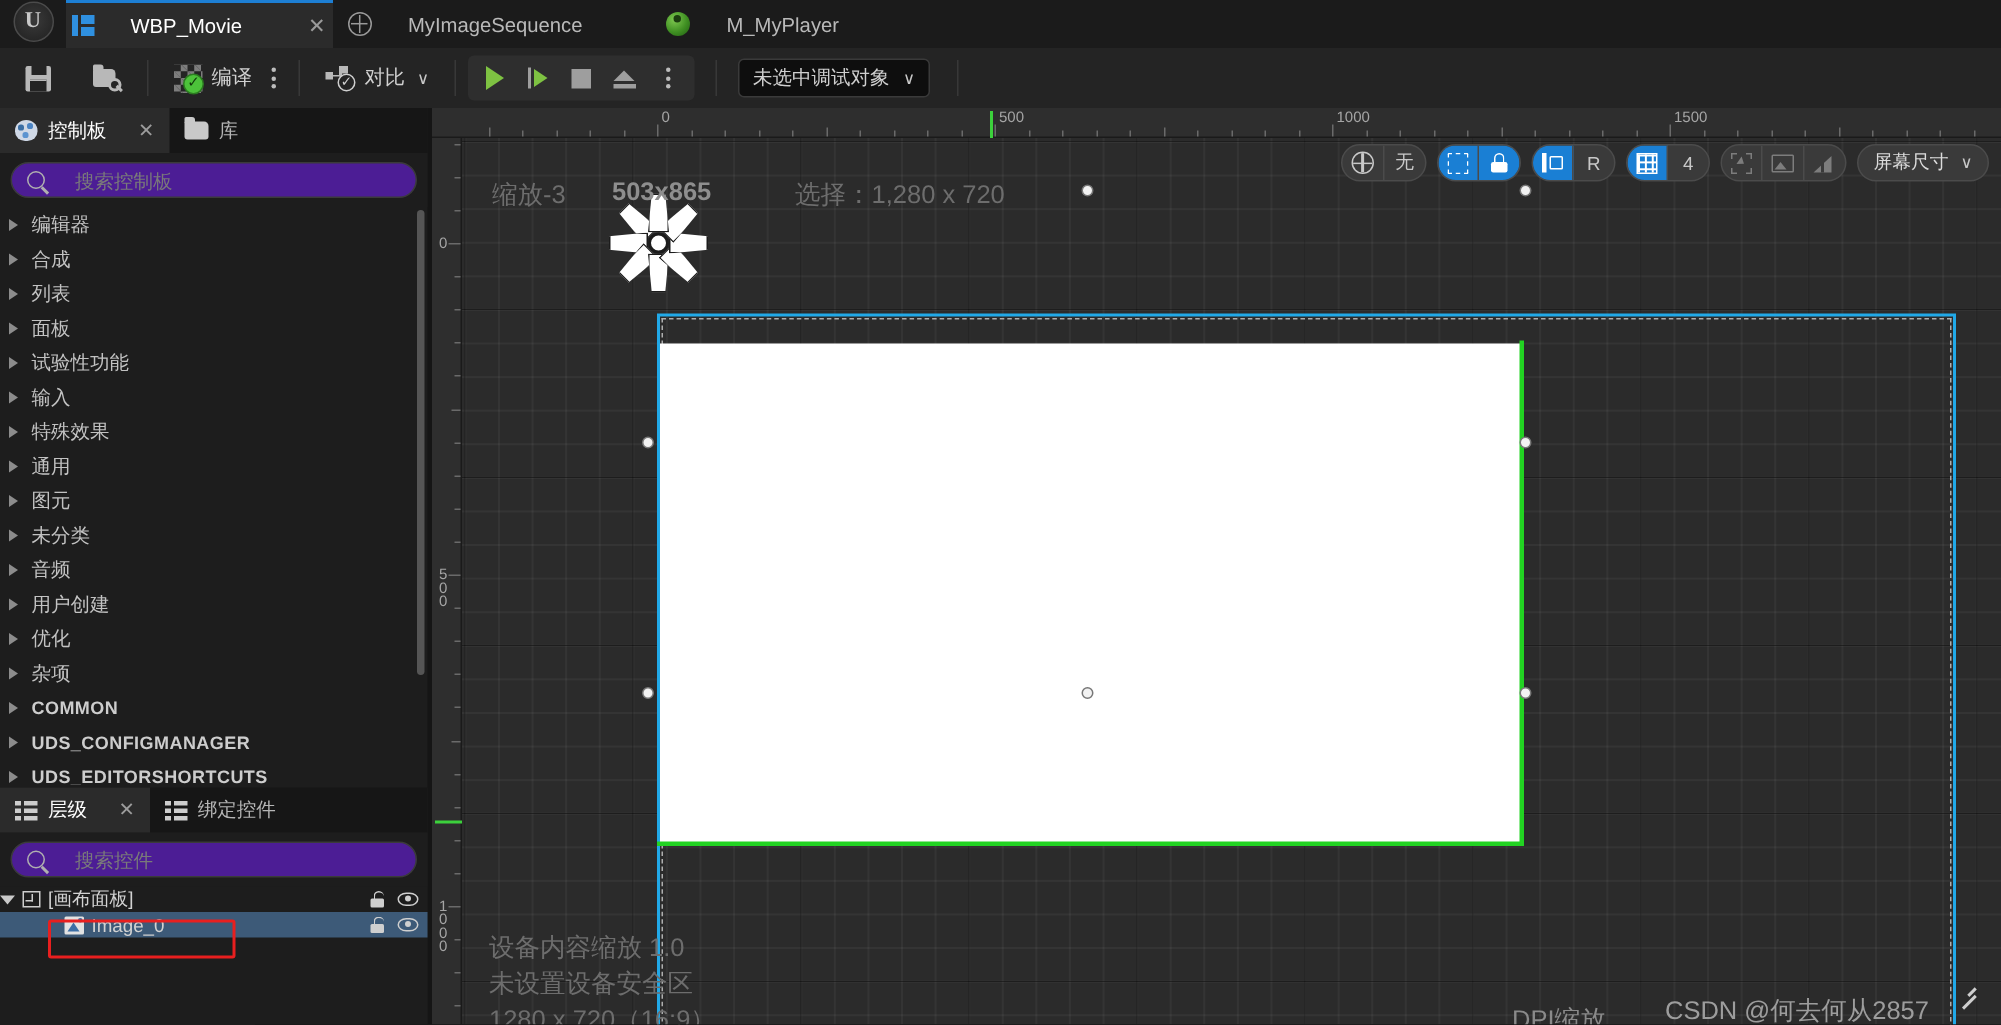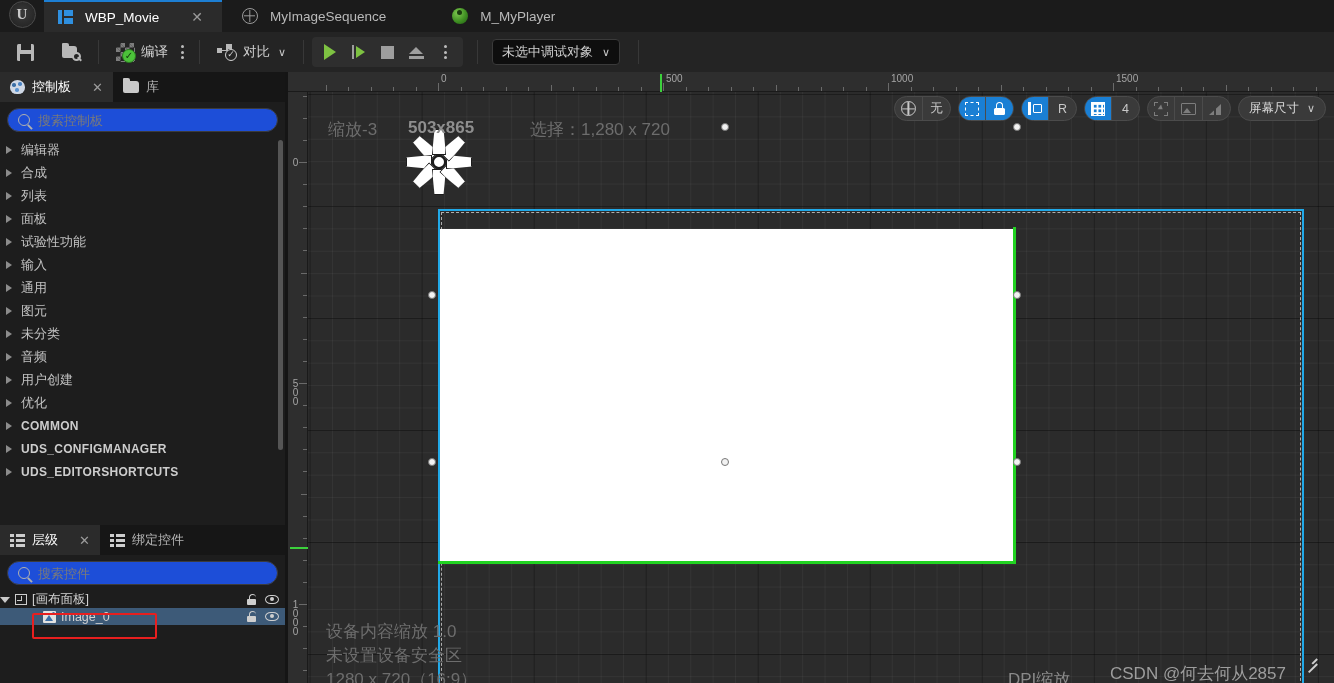--- a/index.html
+++ b/index.html
@@ -26,22 +26,22 @@
   .ue-logo .circle {
     width: 27px; height: 27px; border-radius: 50%;
     background: radial-gradient(circle at 50% 45%, #3a3a3a 0%, #2a2a2a 60%, #202020 100%);
     border: 1px solid #4b4b4b;
     display: flex; align-items: center; justify-content: center;
     font-size: 15px; font-weight: bold; color: #c9c9c9;
     font-family: "Liberation Serif", serif;
     margin-top: -4px;
   }
   .tab {
-    height: 32px; display: flex; align-items: center; gap: 12px;
-    padding: 0 12px 0 14px; font-size: 13.5px; color: #b9b9b9;
+    height: 32px; display: flex; align-items: center; gap: 24px;
+    padding: 0 12px 0 4px; font-size: 13.5px; color: #b9b9b9;
     position: relative; cursor: default;
   }
   .tab.active {
     background: #2b2b2b; color: #ffffff;
     border-top: 2px solid #1d7fd4;
     height: 32px; padding-top: 0;
   }
   .tab .tab-close {
     font-size: 14px; color: #9a9a9a; margin-left: 20px; line-height: 1;
   }
@@ -199,22 +199,22 @@
   .ico-folder { width:16px;height:12px;background:#c9c9c9;border-radius:1px 3px 2px 2px;
     position:relative; }
   .ico-folder:before { content:""; position:absolute; left:0; top:-3px; width:7px;height:4px;
     background:#c9c9c9; border-radius:1px 2px 0 0; }
   .ico-list { width:15px;height:13px; position:relative; }
   .ico-list .d { position:absolute;left:0;width:4px;height:3px;background:#cdcdcd; }
   .ico-list .l { position:absolute;left:6px;width:9px;height:2.5px;background:#cdcdcd; }
 
   .search-wrap { padding: 6px 7px; background:#1d1d1d; }
   .searchbox {
-    display:flex; align-items:center; gap:8px; height:24px;
-    background:#1d4ed8; border:1px solid #3b3b3b; border-radius:12px; padding:0 10px;
+    display:flex; align-items:center; gap:20px; height:24px;
+    background:#4c1d95; border:1px solid #3b3b3b; border-radius:12px; padding:0 10px;
   }
   .searchbox input {
     flex:1; background:transparent; border:none; outline:none;
     color:#d4d4d4; font-size:13px; font-family: "Liberation Sans", sans-serif;
   }
   .searchbox input::placeholder { color:#7a7a7a; }
   .ico-search { width:12px;height:12px;border:1.6px solid #b0b0b0;border-radius:50%;
     position:relative; flex:none; }
   .ico-search:after { content:""; position:absolute; right:-4px;bottom:-3px;width:6px;height:1.8px;
     background:#b0b0b0; transform:rotate(45deg); }
@@ -509,20 +509,24 @@
         <div class="cat-row">
           <span class="tri"></span>
           <span>试验性功能</span>
         </div>
         <div class="cat-row">
           <span class="tri"></span>
           <span>输入</span>
         </div>
         <div class="cat-row">
           <span class="tri"></span>
+          <span>特殊效果</span>
+        </div>
+        <div class="cat-row">
+          <span class="tri"></span>
           <span>通用</span>
         </div>
         <div class="cat-row">
           <span class="tri"></span>
           <span>图元</span>
         </div>
         <div class="cat-row">
           <span class="tri"></span>
           <span>未分类</span>
         </div>
@@ -530,20 +534,24 @@
           <span class="tri"></span>
           <span>音频</span>
         </div>
         <div class="cat-row">
           <span class="tri"></span>
           <span>用户创建</span>
         </div>
         <div class="cat-row">
           <span class="tri"></span>
           <span>优化</span>
+        </div>
+        <div class="cat-row">
+          <span class="tri"></span>
+          <span>杂项</span>
         </div>
         <div class="cat-row caps">
           <span class="tri"></span>
           <span>COMMON</span>
         </div>
         <div class="cat-row caps">
           <span class="tri"></span>
           <span>UDS_CONFIGMANAGER</span>
         </div>
         <div class="cat-row caps">

